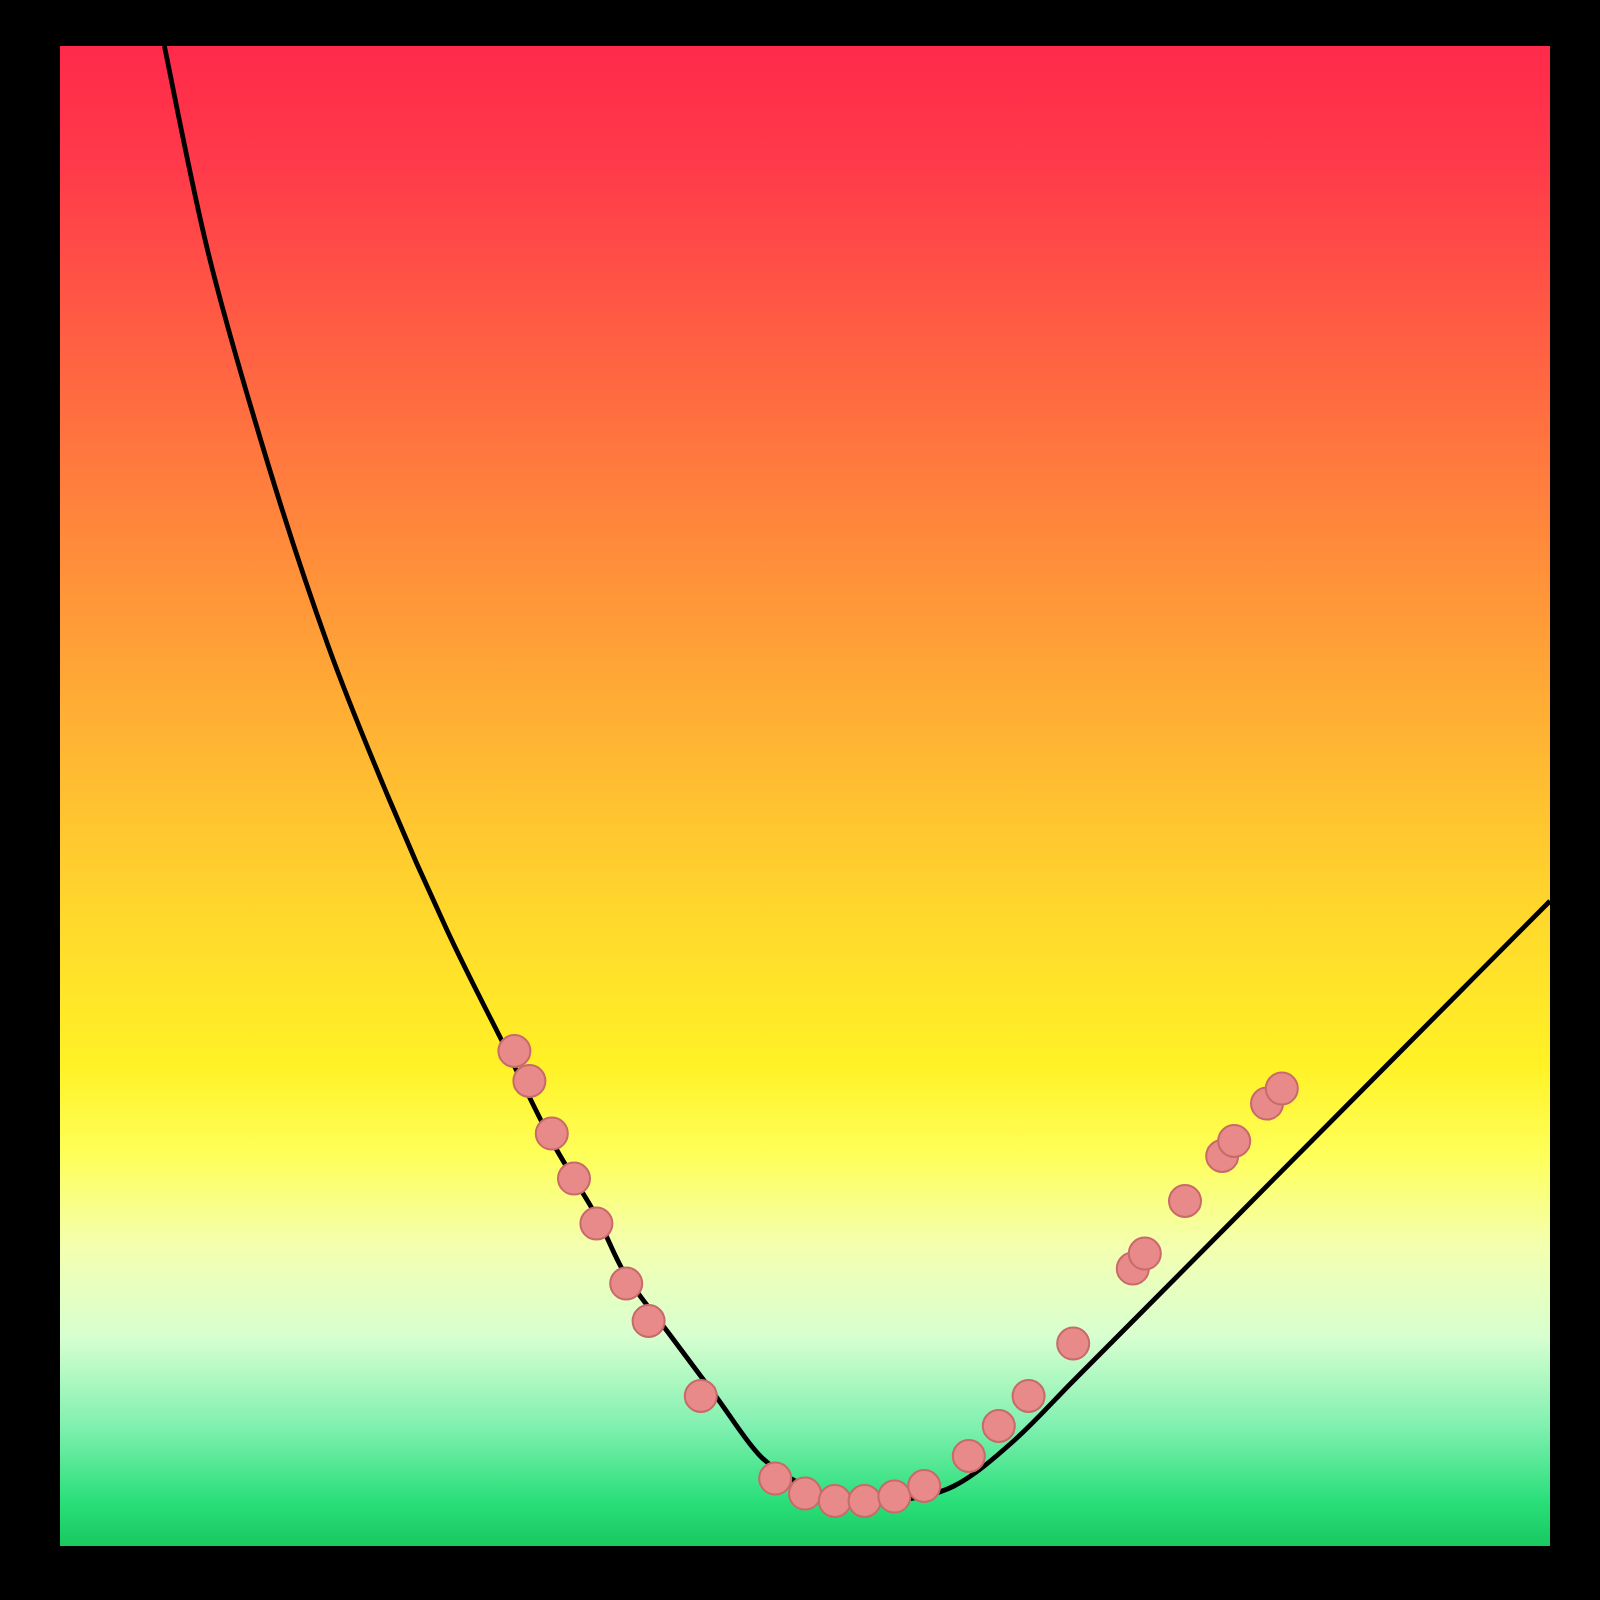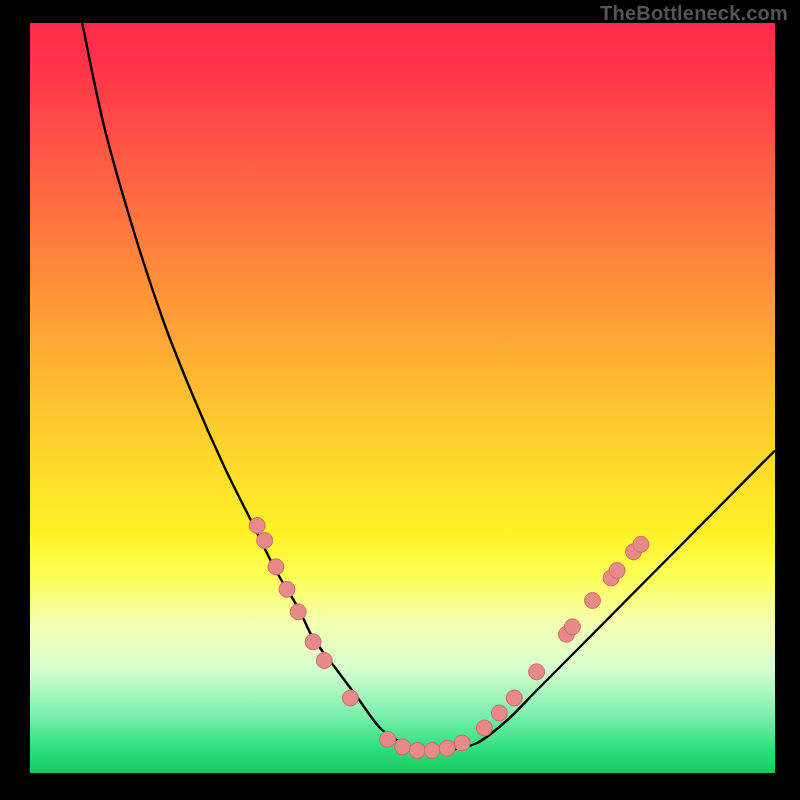--- a/index.html
+++ b/index.html
@@ -56,21 +56,20 @@
     left: 0; top: 0;
     width: 745px;
     height: 750px;
     overflow: visible;
   }
 </style>
 </head>
 <body>
 
 <div class="frame">
-  <div class="watermark">TheBottleneck.com</div>
   <div class="plot">
     <svg class="curve" viewBox="0 0 745 750" preserveAspectRatio="none">
       <path id="curve-path" fill="none" stroke="#000000" stroke-width="2.4" d="M 52.2 0.0 C 55.9 17.5, 65.8 70.0, 74.5 105.0 C 83.2 140.0, 94.4 177.5, 104.3 210.0 C 114.2 242.5, 124.2 272.5, 134.1 300.0 C 144.0 327.5, 154.0 351.3, 163.9 375.0 C 173.8 398.8, 183.8 421.3, 193.7 442.5 C 203.6 463.8, 214.8 485.0, 223.5 502.5 C 232.2 520.0, 238.4 533.8, 245.9 547.5 C 253.3 561.3, 262.0 573.8, 268.2 585.0 C 274.4 596.3, 276.9 605.0, 283.1 615.0 C 289.3 625.0, 298.0 635.0, 305.4 645.0 C 312.9 655.0, 320.4 665.0, 327.8 675.0 C 335.3 685.0, 342.7 697.5, 350.1 705.0 C 357.6 712.5, 365.1 716.3, 372.5 720.0 C 379.9 723.8, 387.4 726.3, 394.9 727.5 C 402.3 728.8, 408.5 728.8, 417.2 727.5 C 425.9 726.3, 437.1 725.0, 447.0 720.0 C 456.9 715.0, 466.9 706.3, 476.8 697.5 C 486.7 688.8, 495.4 678.8, 506.6 667.5 C 517.8 656.3, 530.2 643.8, 543.9 630.0 C 557.5 616.3, 572.4 601.3, 588.6 585.0 C 604.7 568.8, 622.1 551.3, 640.7 532.5 C 659.3 513.8, 682.9 490.0, 700.3 472.5 C 717.7 455.0, 737.5 435.0, 745.0 427.5"></path>
       <g id="markers">
           <circle cx="227.2" cy="502.5" r="8" fill="#e88a8a" stroke="#c86a6a" stroke-width="1"></circle>
           <circle cx="234.7" cy="517.5" r="8" fill="#e88a8a" stroke="#c86a6a" stroke-width="1"></circle>
           <circle cx="245.9" cy="543.8" r="8" fill="#e88a8a" stroke="#c86a6a" stroke-width="1"></circle>
           <circle cx="257.0" cy="566.3" r="8" fill="#e88a8a" stroke="#c86a6a" stroke-width="1"></circle>
           <circle cx="268.2" cy="588.8" r="8" fill="#e88a8a" stroke="#c86a6a" stroke-width="1"></circle>
           <circle cx="283.1" cy="618.8" r="8" fill="#e88a8a" stroke="#c86a6a" stroke-width="1"></circle>

